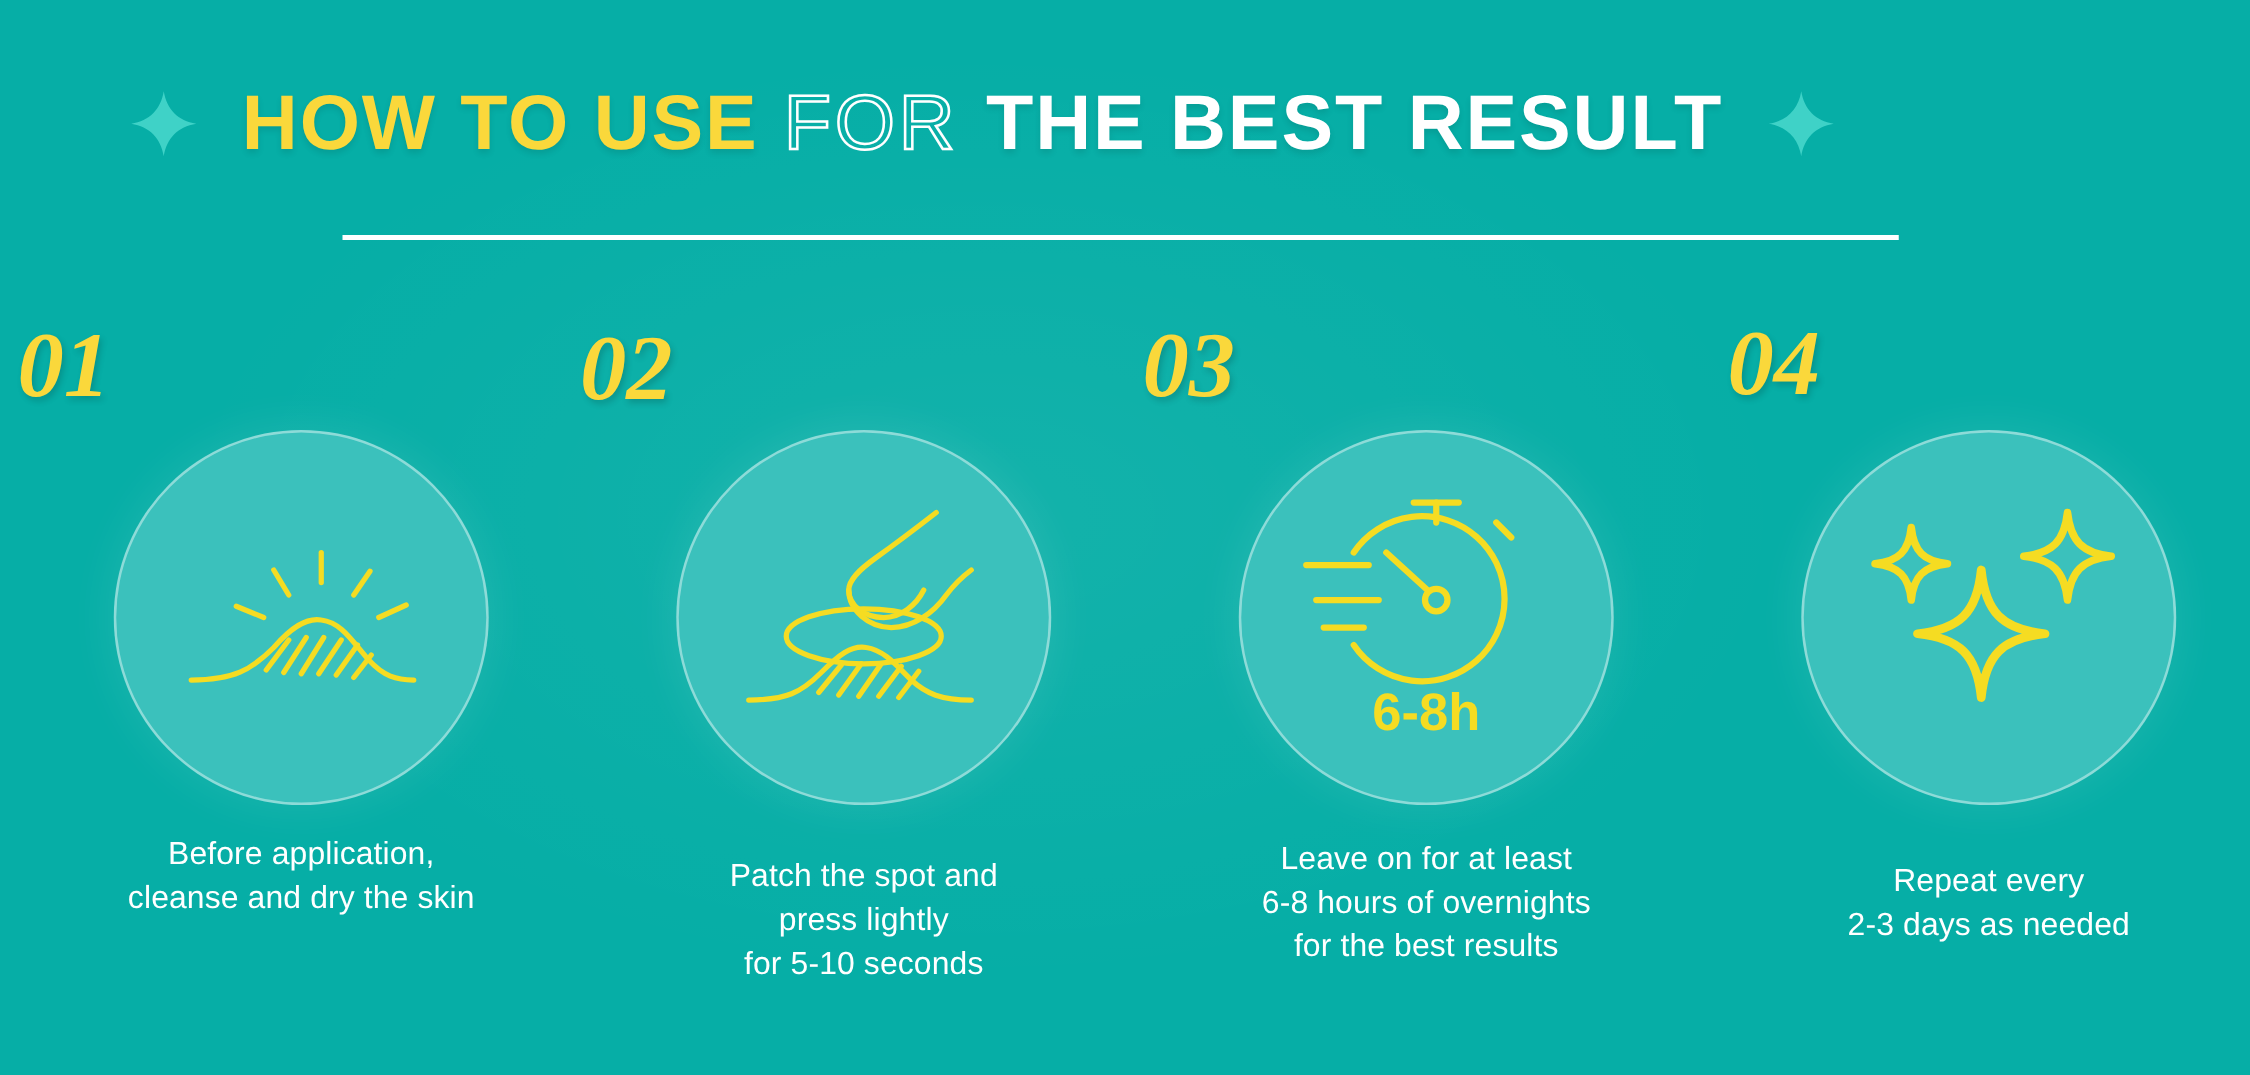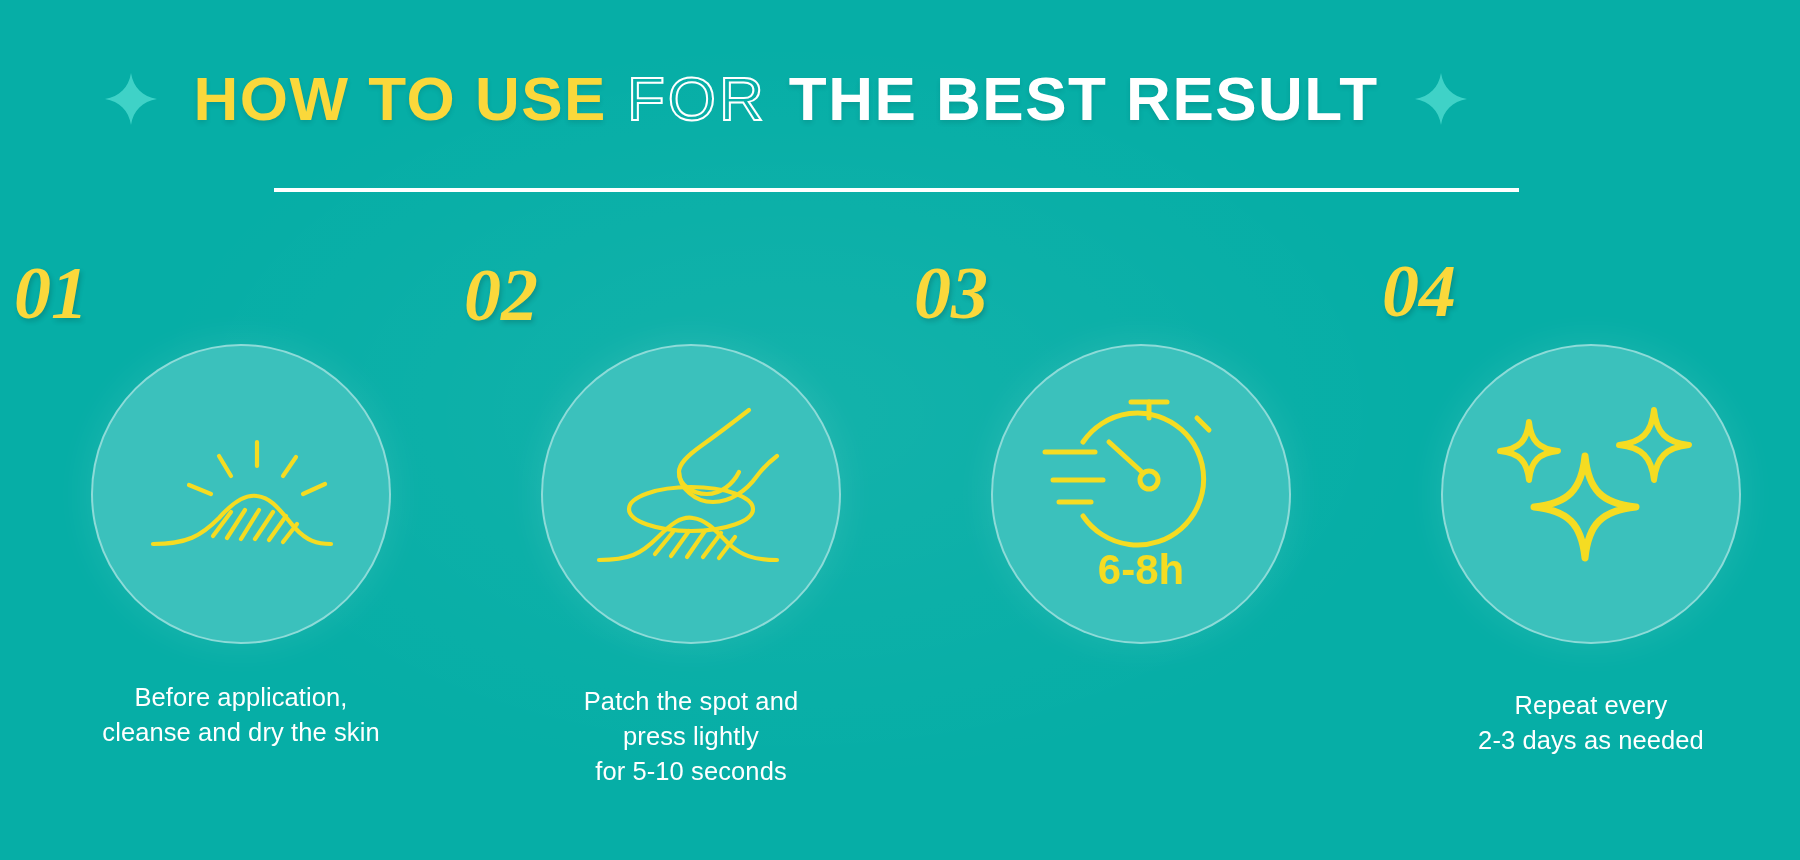--- a/index.html
+++ b/index.html
@@ -115,21 +115,21 @@
     letter-spacing:0.1px;
   }
 
   
   .step.s1 .circle{ margin-top:76px; }
   .step.s2 .circle{ margin-top:76px; }
   .step.s3 .circle{ margin-top:76px; }
   .step.s4 .circle{ margin-top:76px; }
   .step.s2 .caption{ margin-top:40px; }
   .step.s3 .caption{ margin-top:26px; }
-  .step.s1 .caption{ margin-top:36px; }
+  .step.s1 .caption{ margin-top:22px; }
   .step.s4 .caption{ margin-top:44px; }
   .step.s2 .step-number{ top:-10px; }
   .step.s3 .step-number{ top:-12px; }
   .step.s4 .step-number{ top:-14px; }
 </style>
 </head>
 <body>
 
 <div class="stage">
 
@@ -233,20 +233,23 @@
             <path d="M112 89 L78 58"></path>
 
             <path d="M14 68 L64 68"></path>
             <path d="M22 96 L72 96"></path>
             <path d="M28 118 L60 118"></path>
           </g>
           <text x="110" y="200" text-anchor="middle" font-family="Liberation Sans, sans-serif" font-size="42" font-weight="bold" fill="#F5DC22">6-8h</text>
         </svg>
       </div>
 
+      <div class="caption">Leave on for at least
+6-8 hours of overnights
+for the best results</div>
     </div>
 
     <div class="step s4">
       <div class="step-number">04</div>
 
       <div class="circle">
         <svg viewBox="0 0 220 220" width="220" height="220" aria-hidden="true">
           <g fill="none" stroke="#F5DC22" stroke-width="7" stroke-linejoin="round" stroke-linecap="round">
 
             <path d="M104 72 C107.5 106 121 119.5 155 123 C121 126.5 107.5 140 104 174 C100.5 140 87 126.5 53 123 C87 119.5 100.5 106 104 72 Z"></path>

